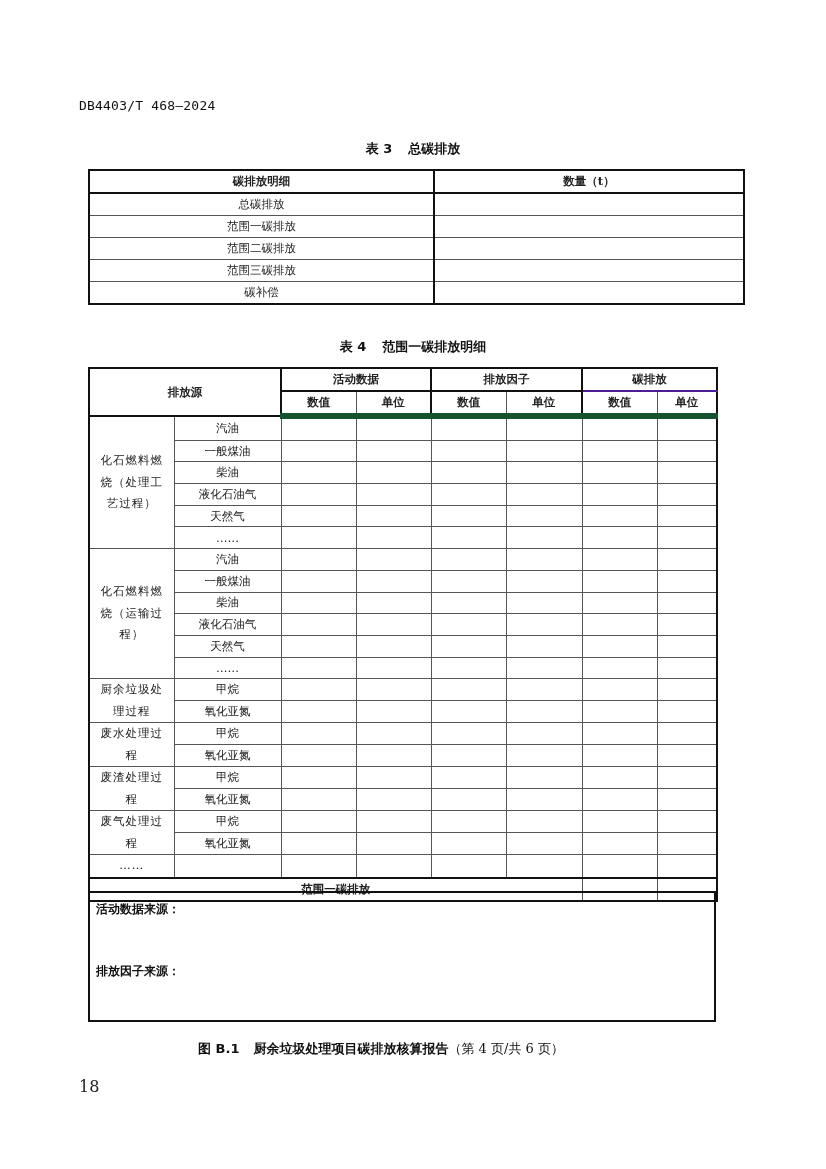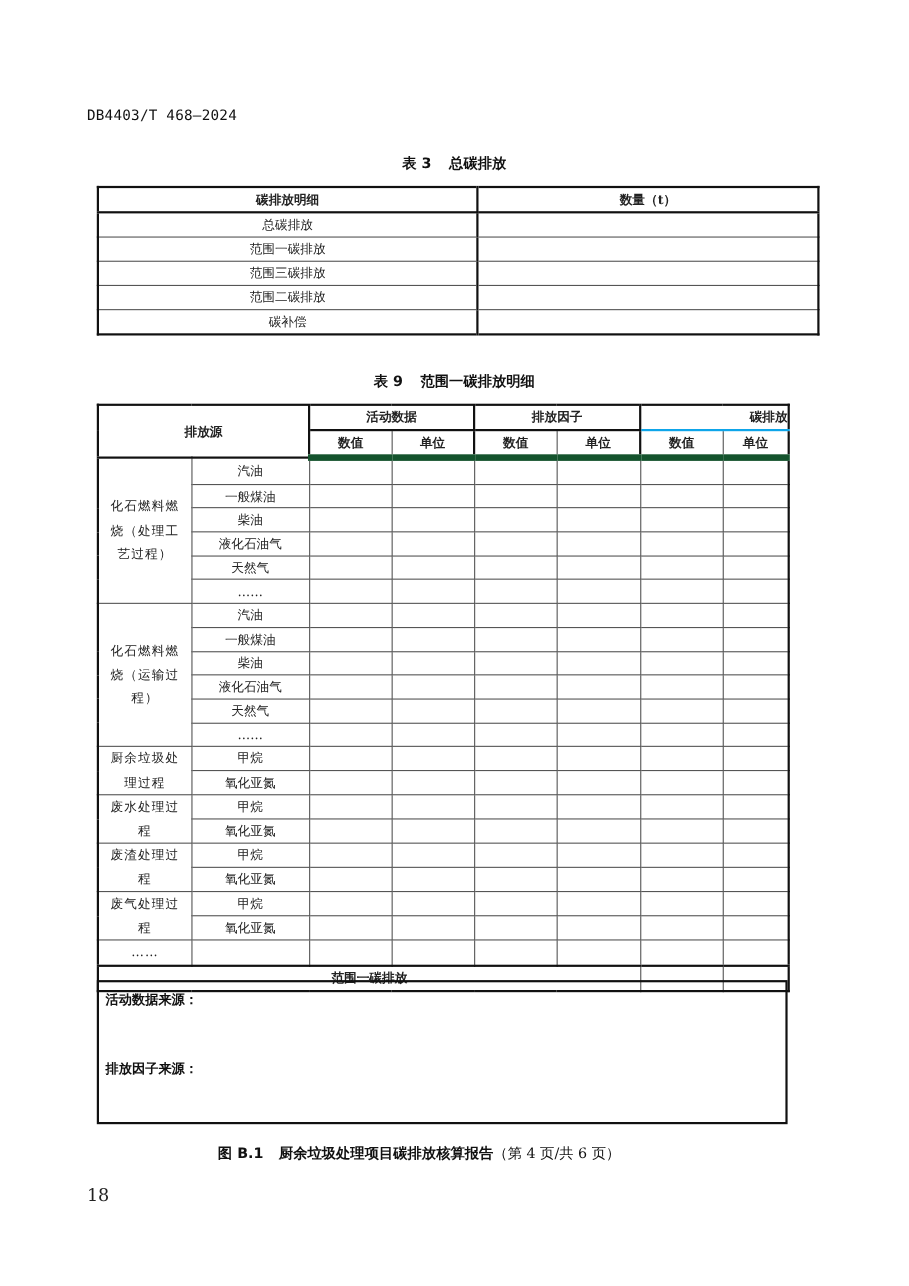--- a/index.html
+++ b/index.html
@@ -55,55 +55,55 @@
   <tbody>
     <tr>
         <td class="c1">总碳排放</td>
         <td></td>
       </tr>
     <tr>
         <td class="c1">范围一碳排放</td>
         <td></td>
       </tr>
     <tr>
+        <td class="c1">范围二碳排放</td>
+        <td></td>
+      </tr>
+    <tr>
         <td class="c1">范围三碳排放</td>
-        <td></td>
-      </tr>
-    <tr>
-        <td class="c1">范围二碳排放</td>
         <td></td>
       </tr>
     <tr>
         <td class="c1">碳补偿</td>
         <td></td>
       </tr>
   </tbody>
 </table>
 
 <div class="caption" style="top:338px;">
-  <span class="num">表 9</span><span>范围一碳排放明细</span>
+  <span class="num">表 4</span><span>范围一碳排放明细</span>
 </div>
 
 <table class="t4">
   <colgroup>
     <col style="width:85px">
       <col style="width:107px">
     <col style="width:75px">
       <col style="width:75px">
     <col style="width:75px">
       <col style="width:76px">
     <col style="width:75px">
       <col style="width:60px">
   </colgroup>
   <thead>
     <tr>
       <th colspan="2" rowspan="2" class="vsep" style="border-bottom:2px solid #111;">排放源</th>
       <th colspan="2" class="vsep" style="border-bottom:2px solid #111;">活动数据</th>
       <th colspan="2" class="vsep" style="border-bottom:2px solid #111;">排放因子</th>
-      <th colspan="2" style="border-bottom:2px solid #0ea5e9;text-align:right;">碳排放</th>
+      <th colspan="2" style="border-bottom:2px solid #4c1d95;">碳排放</th>
     </tr>
     <tr class="hdr2">
       <th>数值</th>
       <th class="vsep">单位</th>
       <th>数值</th>
       <th class="vsep">单位</th>
       <th>数值</th>
       <th>单位</th>
     </tr>
   </thead>

